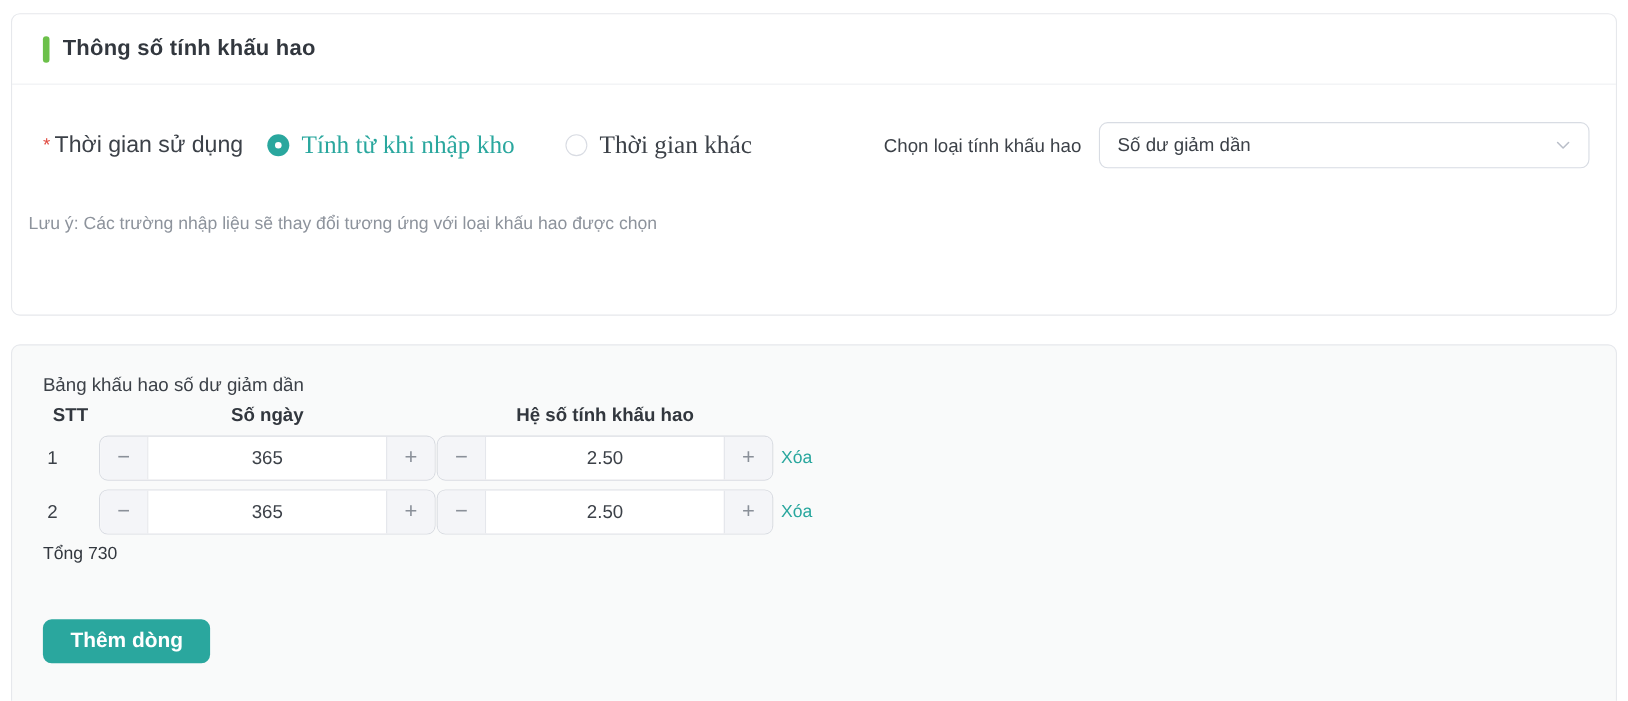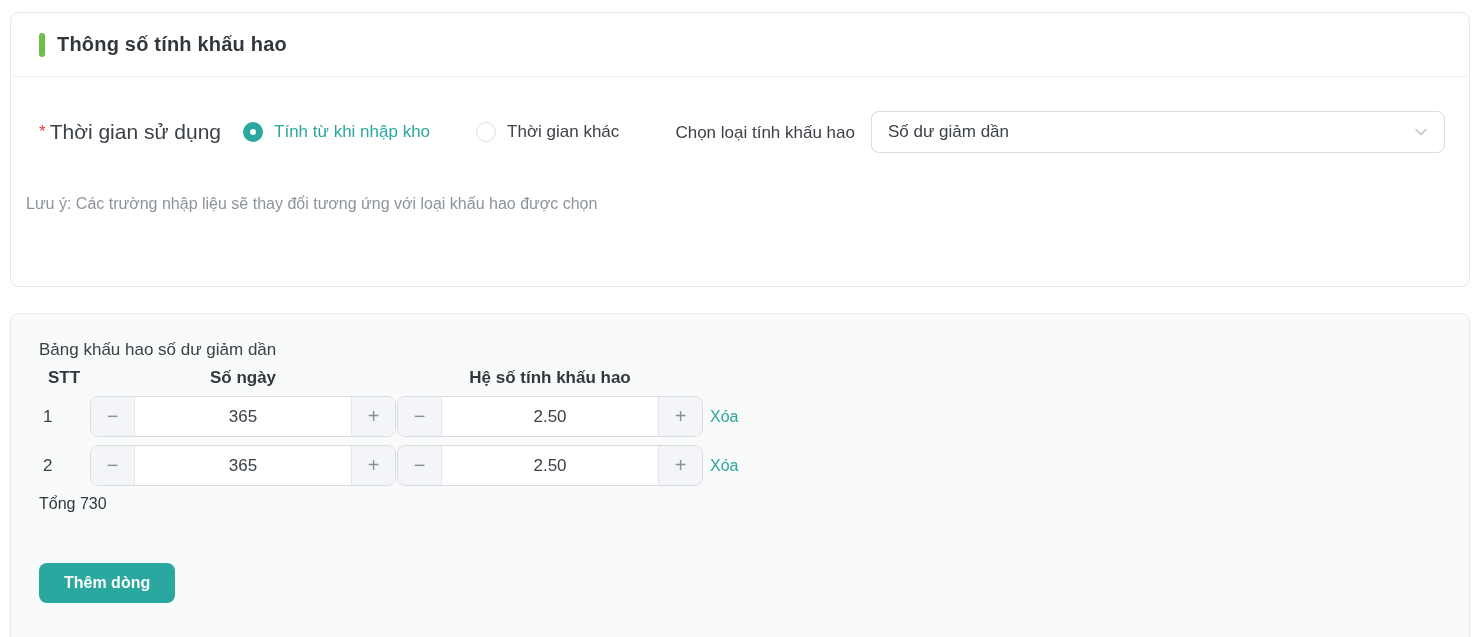--- a/index.html
+++ b/index.html
@@ -18,27 +18,27 @@
   .form-row { display:flex; align-items:flex-start; margin:34px 24px 0 28px; }
   .usage-group { display:flex; align-items:center; height:42px; }
   .req { color:#e0483e; margin-right:4px; font-size:17px; }
   .usage-label { font-size:21px; color:#3c4148; margin-right:22px; }
   .radio-opt { display:flex; align-items:center; cursor:pointer; margin-right:46px; }
   .radio-circ { width:20px; height:20px; border-radius:50%; margin-right:11px; flex:0 0 auto; }
   .radio-circ.on { background:#2aa79e; position:relative; }
   .radio-circ.on::after { content:""; position:absolute; left:7px; top:7px; width:6px; height:6px;
     border-radius:50%; background:#ffffff; }
   .radio-circ.off { border:1px solid #d9dce3; background:#fff; }
-  .radio-label { font-size:17px; }
+  .radio-label { font-size:23px;font-family:Liberation Serif, serif; }
   .radio-label.sel { color:#2aa79e; }
 
   .type-group { margin-left:auto; display:flex; align-items:flex-start; }
   .type-label { width:186px; text-align:right; font-size:17px; line-height:44px;
     margin-right:16px; color:#3c4148; }
-  .select-box { width:574px; height:42px; background:#fff; border:1px solid #d8dce3;
+  .select-box { width:446px; height:42px; background:#fff; border:1px solid #d8dce3;
     border-radius:8px; display:flex; align-items:center; padding:0 16px; cursor:pointer; }
   .select-value { font-size:17px; color:#3c4148; flex:1; }
   .chevron { width:14px; height:14px; color:#b9bec8; }
 
   .note { margin:40px 15px 0; font-size:16px; color:#8d939c; }
 
   
   .card-table { margin-top:26px; height:385px; background:#f9fafa; padding:26px 28px; }
   .table-title { font-size:17px; color:#3c4148; }
 
@@ -57,21 +57,21 @@
   .step-btn.minus { border-right:1px solid #e4e6ea; }
   .step-btn.plus  { border-left:1px solid #e4e6ea; }
   .step-input { flex:1; min-width:0; border:none; outline:none; text-align:center;
     font-size:17px; color:#3c4148; background:#fff; font-family:"Liberation Sans", sans-serif; }
 
   .del-link { font-size:16px; color:#2aa79e; cursor:pointer; padding-left:6px; }
 
   .total-row { margin-top:9px; font-size:16px; color:#32373e; }
 
   .add-btn { margin-top:50px; height:40px; padding:0 25px; background:#2aa79e; color:#ffffff;
-    border:none; border-radius:8px; font-size:16px; font-weight:bold; cursor:pointer;
+    border:none; border-radius:8px; font-size:19px; font-weight:bold; cursor:pointer;
     font-family:"Liberation Sans", sans-serif; }
 </style>
 </head>
 <body>
 
 <section class="card card-params">
   <div class="card-header">
     <span class="accent-bar"></span>
     <h1 class="card-title">Thông số tính khấu hao</h1>
   </div>

